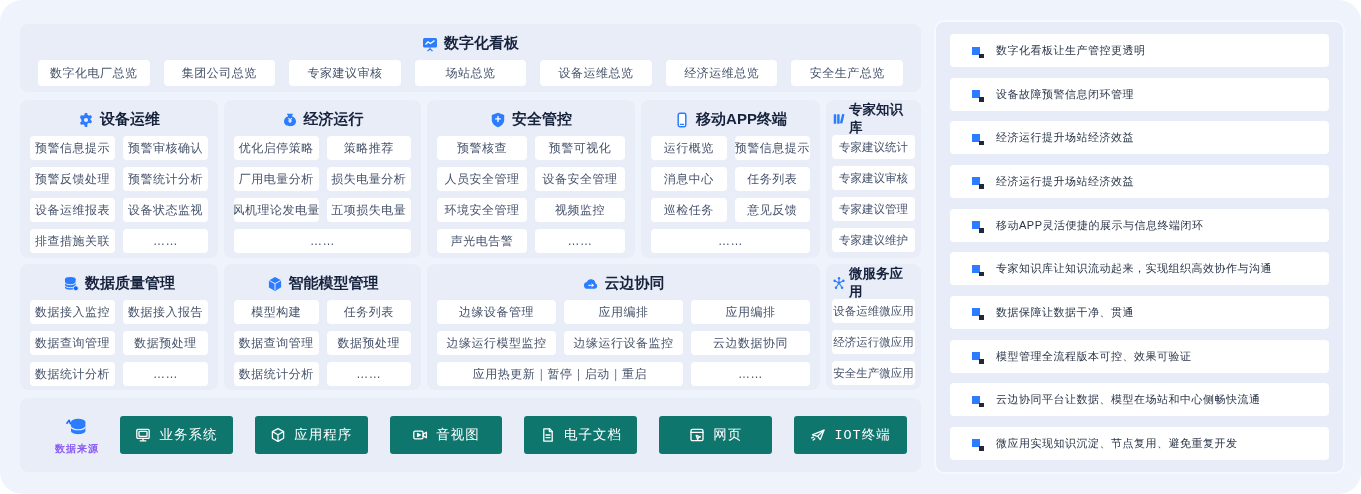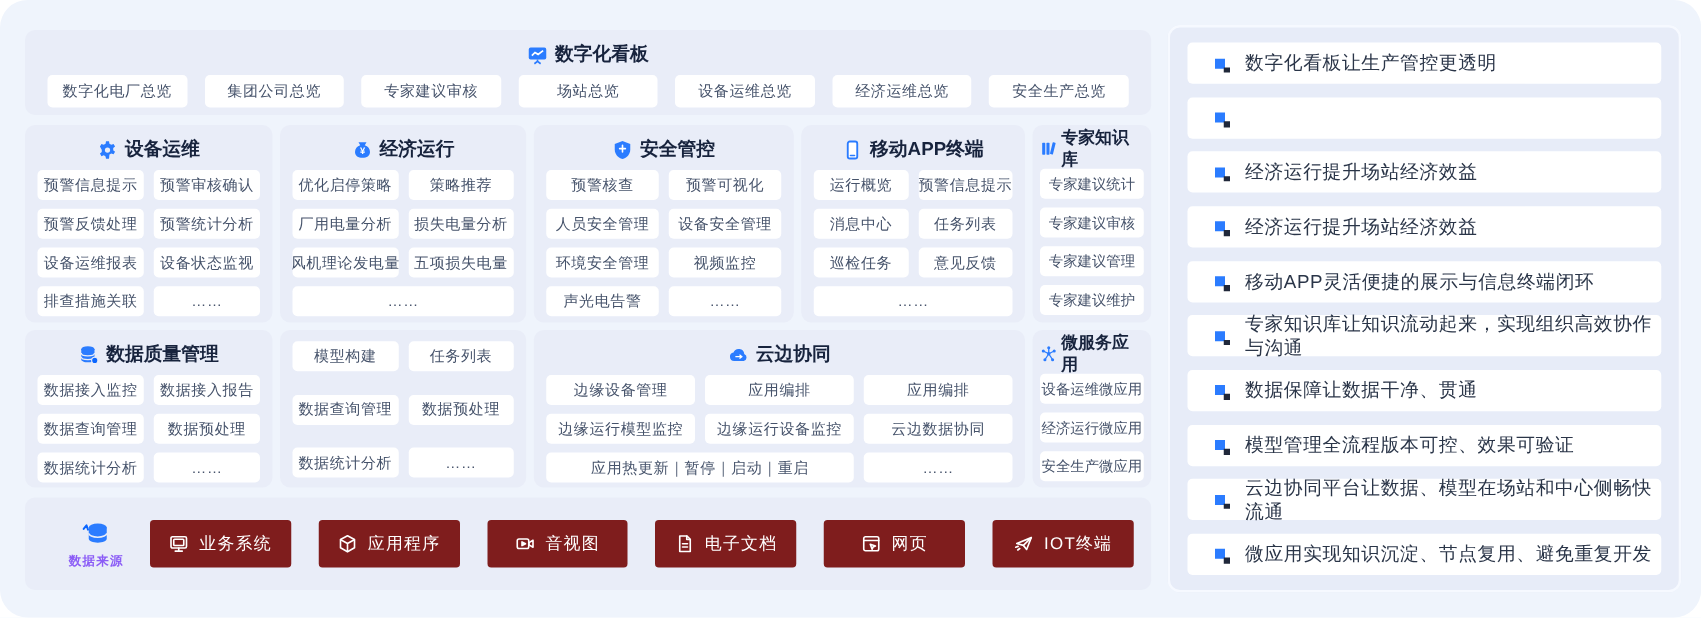--- a/index.html
+++ b/index.html
@@ -21,27 +21,27 @@
   
   .dash-row { display:flex; gap:14px; padding:0 8px; flex:1; align-items:center; }
   .dash-row .chip { flex:1; height:26px; }
 
   
   .ds { position:absolute; left:20px; top:398px; width:901px; height:74px; background:#e9edf8; border-radius:8px; display:flex; align-items:center; padding:0 14px; }
   .ds-label { width:86px; display:flex; flex-direction:column; align-items:center; gap:3px; flex:0 0 auto; }
   .ds-label svg { width:24px; height:24px; }
   .ds-label .t { font-size:10px; font-weight:bold; color:#8b5cf6; letter-spacing:1px; }
   .ds-btns { flex:1; display:flex; gap:22px; }
-  .src-btn { flex:1; height:38px; background:#7f1d1d; border-radius:3px; display:flex; align-items:center; justify-content:center; gap:8px; color:#ffffff; font-size:13.5px; letter-spacing:1px; cursor:pointer; }
+  .src-btn { flex:1; height:38px; background:#0f766e; border-radius:3px; display:flex; align-items:center; justify-content:center; gap:8px; color:#ffffff; font-size:13.5px; letter-spacing:1px; cursor:pointer;font-family:Liberation Mono, monospace; }
   .src-btn svg { width:16px; height:16px; stroke:#ffffff; fill:none; stroke-width:1.3; stroke-linejoin:round; stroke-linecap:round; }
 
   
   .right { position:absolute; left:934px; top:20px; width:411px; height:454px; background:#e7ecf8; border-radius:10px; padding:14px 16px; display:flex; flex-direction:column; justify-content:space-between; box-shadow:0 0 0 2px #f6f9ff inset; }
   .hl-row { background:#ffffff; border-radius:4px; height:33px; display:flex; align-items:center; padding-left:22px; gap:16px; }
-  .hl-row .txt { font-size:15px; color:#2a3548; letter-spacing:0.5px; }
+  .hl-row .txt { font-size:11px; color:#2a3548; letter-spacing:0.5px; }
   .bullet { position:relative; width:8px; height:8px; background:#2b7cff; flex:0 0 auto; }
   .bullet::after { content:''; position:absolute; right:-3.5px; bottom:-3.5px; width:4.5px; height:4.5px; background:#20283a; }
 
   svg text { font-family:"Liberation Sans",sans-serif; }
 </style>
 </head>
 <body>
 
 <div class="outer">
 
@@ -181,20 +181,27 @@
     <div class="chip">数据接入监控</div>
         <div class="chip">数据接入报告</div>
         <div class="chip">数据查询管理</div>
         <div class="chip">数据预处理</div>
         <div class="chip">数据统计分析</div>
         <div class="chip">……</div>
       </div>
   </div>
 
   <div class="sec" style="left:224px; top:264px; width:197px; height:126px;">
+    <div class="sec-title">
+      <svg viewBox="0 0 16 16">
+          <path fill="#2b7cff" d="M8 1l6.1 3.3v7L8 14.9l-6.1-3.4v-7z"></path>
+          <path d="M2.2 4.5L8 7.6l5.8-3.1M8 7.6V14" stroke="#e9edf8" stroke-width="1" fill="none"></path>
+        </svg>
+      <span>智能模型管理</span>
+    </div>
     <div class="grid">
 
     <div class="chip">模型构建</div>
         <div class="chip">任务列表</div>
         <div class="chip">数据查询管理</div>
         <div class="chip">数据预处理</div>
         <div class="chip">数据统计分析</div>
         <div class="chip">……</div>
       </div>
   </div>
@@ -309,20 +316,21 @@
   </div>
 
   <div class="right">
 
   <div class="hl-row">
         <span class="bullet"></span>
         <span class="txt">数字化看板让生产管控更透明</span>
       </div>
       <div class="hl-row">
         <span class="bullet"></span>
+        <span class="txt">设备故障预警信息闭环管理</span>
       </div>
       <div class="hl-row">
         <span class="bullet"></span>
         <span class="txt">经济运行提升场站经济效益</span>
       </div>
       <div class="hl-row">
         <span class="bullet"></span>
         <span class="txt">经济运行提升场站经济效益</span>
       </div>
       <div class="hl-row">

